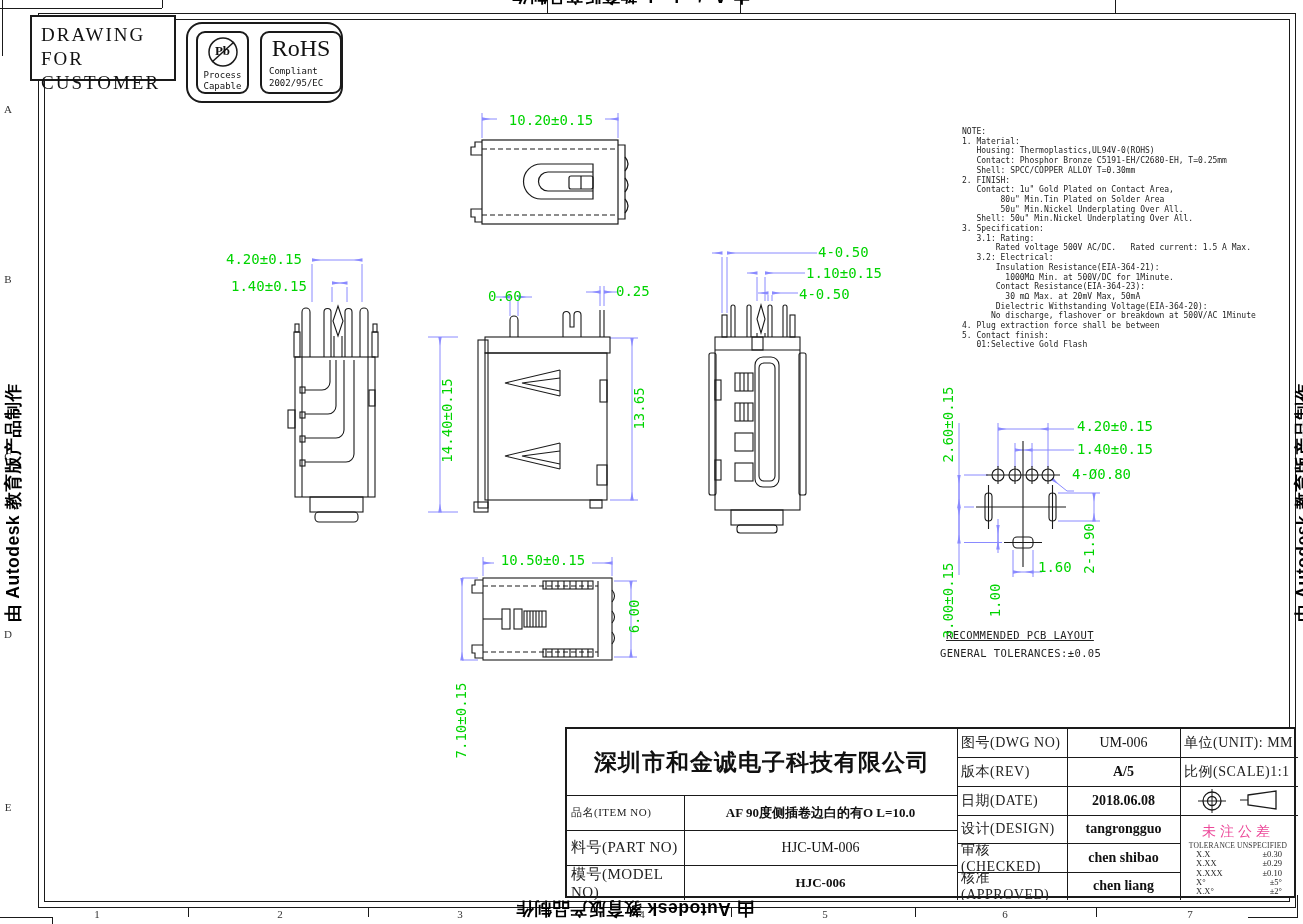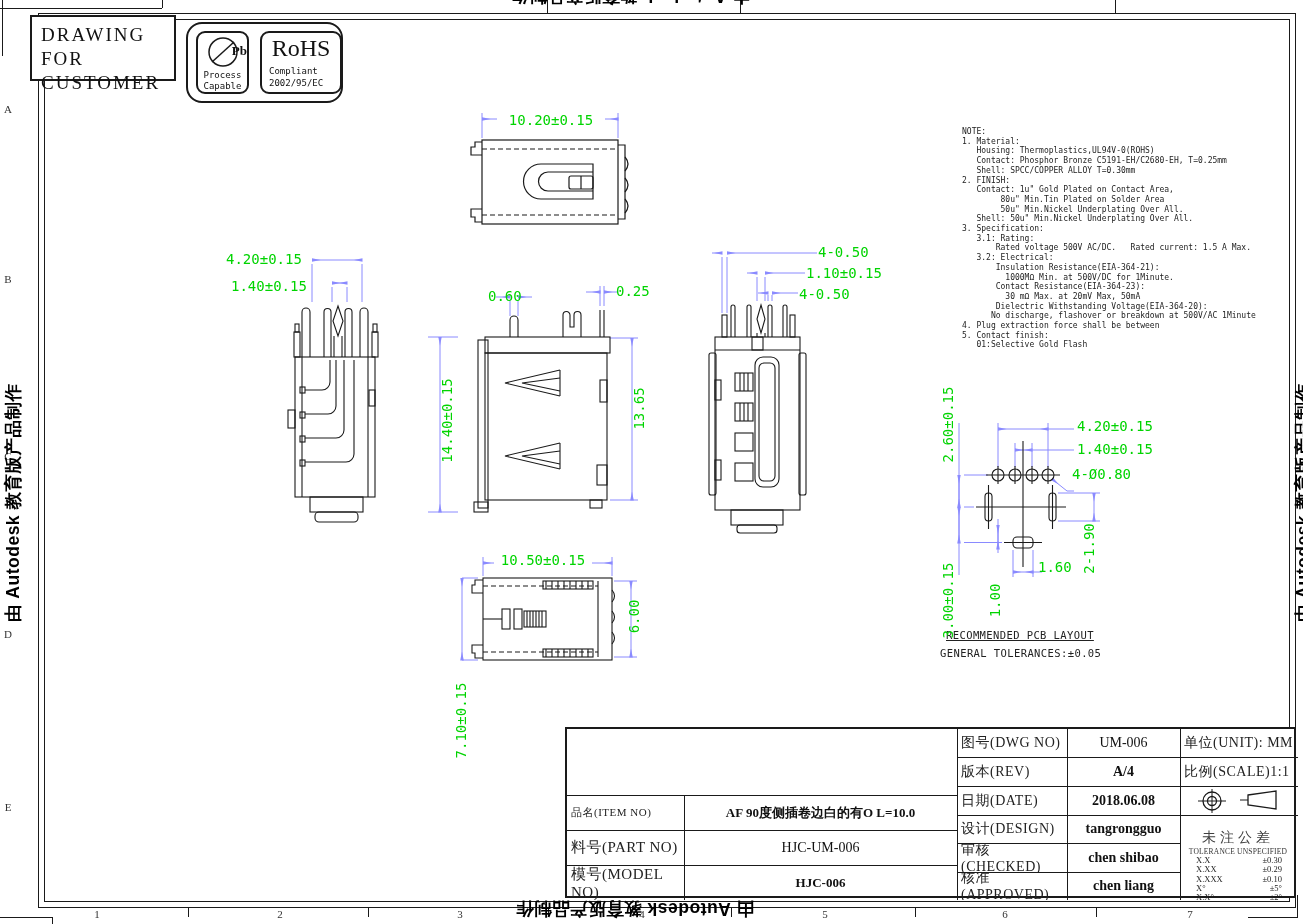--- a/index.html
+++ b/index.html
@@ -29,21 +29,21 @@
 .tb{position:absolute;left:565px;top:727px;width:731px;height:171px;border:2px solid #1a1a1a;background:#fff;z-index:10}
 .tb .vln{position:absolute;background:#1a1a1a;width:1px}
 .tb .hln{position:absolute;background:#1a1a1a;height:1px}
 .tb .cell{position:absolute;display:flex;align-items:center;overflow:hidden}
 .tb .lab{font:14px "Liberation Serif",serif;color:#222;padding-left:4px;letter-spacing:.5px}
 .tb .val{justify-content:center;font:14px "Liberation Serif",serif}
 .tb .bold{font-weight:bold}
 .company{position:absolute;left:0;top:0;width:390px;height:66px;display:flex;align-items:center;
   justify-content:center;font:bold 23px "Liberation Serif",serif;letter-spacing:1px}
 .tolbox{position:absolute;left:613px;top:86px;width:116px;height:83px;font-family:"Liberation Serif",serif}
-.tolbox .t1{font:14px "Liberation Serif",serif;color:#404040;letter-spacing:4px;text-align:center;margin-top:14px}
+.tolbox .t1{font:14px "Liberation Serif",serif;color:#ec4899;letter-spacing:4px;text-align:center;margin-top:8px}
 .tolbox .t2{font:7.5px "Liberation Serif",serif;color:#333;text-align:center;letter-spacing:.2px}
 .tolrow{display:flex;justify-content:space-between;padding:0 14px 0 16px;font:8.5px/9.3px "Liberation Serif",serif;color:#222}
 .tick-v{position:absolute;width:1px;background:#1a1a1a}
 svg{display:block}
 </style>
 </head>
 <body>
 
 <div class="page">
 
@@ -90,21 +90,21 @@
     <div>DRAWING FOR</div>
     <div>CUSTOMER</div>
   </div>
 
   <div class="badge" style="left:186px;top:22px;width:157px;height:81px;border-radius:16px"></div>
   <div class="badge" style="left:196px;top:31px;width:53px;height:63px;border-radius:9px">
     <svg width="49" height="36" style="position:absolute;left:0;top:1px">
       <circle cx="25" cy="18" r="14" fill="none" stroke="#1a1a1a" stroke-width="1.5"></circle>
       <line x1="14" y1="28" x2="36" y2="8" stroke="#1a1a1a" stroke-width="1.5"></line>
     </svg>
-    <div class="abs" style="left:0;top:10px;width:49px;text-align:right;font:bold 13px 'Liberation Serif',serif">Pb</div>
+    <div class="abs" style="left:0;top:10px;width:49px;text-align:center;font:bold 13px 'Liberation Serif',serif">Pb</div>
     <div class="abs" style="left:0;top:37px;width:49px;text-align:center;font:9px/10px 'DejaVu Sans Mono',monospace">Process</div>
     <div class="abs" style="left:0;top:48px;width:49px;text-align:center;font:9px/10px 'DejaVu Sans Mono',monospace">Capable</div>
   </div>
   <div class="badge" style="left:260px;top:31px;width:82px;height:63px;border-radius:9px">
     <div class="abs" style="left:0;top:2px;width:78px;text-align:center;font:24px 'Liberation Serif',serif">RoHS</div>
     <div class="abs" style="left:7px;top:33px;font:9px/11px 'DejaVu Sans Mono',monospace">Compliant</div>
     <div class="abs" style="left:7px;top:45px;font:9px/11px 'DejaVu Sans Mono',monospace">2002/95/EC</div>
   </div>
 
   <div class="notes">NOTE:
@@ -427,32 +427,33 @@
     <div class="vln" style="left:613px;top:0;height:171px"></div>
     <div class="hln" style="left:0;top:66px;width:390px"></div>
     <div class="hln" style="left:0;top:101px;width:390px"></div>
     <div class="hln" style="left:0;top:136px;width:390px"></div>
     <div class="hln" style="left:390px;top:28px;width:341px"></div>
     <div class="hln" style="left:390px;top:57px;width:341px"></div>
     <div class="hln" style="left:390px;top:86px;width:341px"></div>
     <div class="hln" style="left:390px;top:114px;width:223px"></div>
     <div class="hln" style="left:390px;top:143px;width:223px"></div>
 
+    <div class="company">深圳市和金诚电子科技有限公司</div>
 
     <div class="cell lab" style="left:0;top:66px;width:117px;height:35px;font-size:11px">品名(ITEM NO)</div>
     <div class="cell val bold" style="left:117px;top:66px;width:273px;height:35px;font-size:13px">AF 90度侧插卷边白的有O L=10.0</div>
     <div class="cell lab" style="left:0;top:101px;width:117px;height:35px;font-size:15px">料号(PART NO)</div>
     <div class="cell val" style="left:117px;top:101px;width:273px;height:35px">HJC-UM-006</div>
     <div class="cell lab" style="left:0;top:136px;width:117px;height:35px;font-size:15px">模号(MODEL NO)</div>
     <div class="cell val bold" style="left:117px;top:136px;width:273px;height:35px;font-size:13px">HJC-006</div>
 
     <div class="cell lab" style="left:390px;top:0;width:110px;height:28px">图号(DWG NO)</div>
     <div class="cell val" style="left:500px;top:0;width:113px;height:28px">UM-006</div>
     <div class="cell lab" style="left:390px;top:28px;width:110px;height:29px">版本(REV)</div>
-    <div class="cell val bold" style="left:500px;top:28px;width:113px;height:29px">A/4</div>
+    <div class="cell val bold" style="left:500px;top:28px;width:113px;height:29px">A/5</div>
     <div class="cell lab" style="left:390px;top:57px;width:110px;height:29px">日期(DATE)</div>
     <div class="cell val bold" style="left:500px;top:57px;width:113px;height:29px">2018.06.08</div>
     <div class="cell lab" style="left:390px;top:86px;width:110px;height:28px">设计(DESIGN)</div>
     <div class="cell val bold" style="left:500px;top:86px;width:113px;height:28px">tangrongguo</div>
     <div class="cell lab" style="left:390px;top:114px;width:110px;height:29px">审核(CHECKED)</div>
     <div class="cell val bold" style="left:500px;top:114px;width:113px;height:29px">chen shibao</div>
     <div class="cell lab" style="left:390px;top:143px;width:110px;height:28px">核准(APPROVED)</div>
     <div class="cell val bold" style="left:500px;top:143px;width:113px;height:28px">chen liang</div>
 
     <div class="cell lab" style="left:613px;top:0;width:118px;height:28px">单位(UNIT): MM</div>

